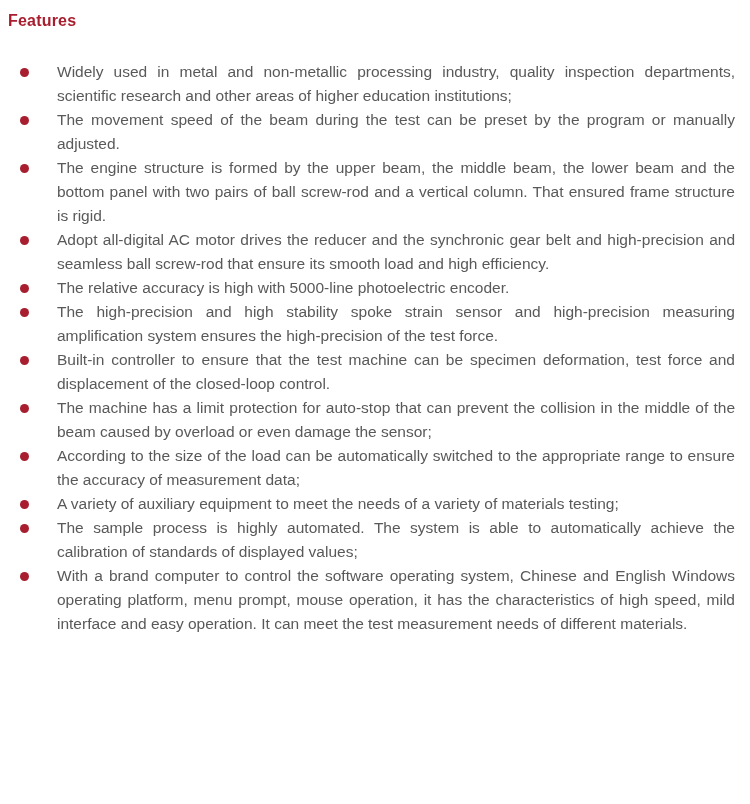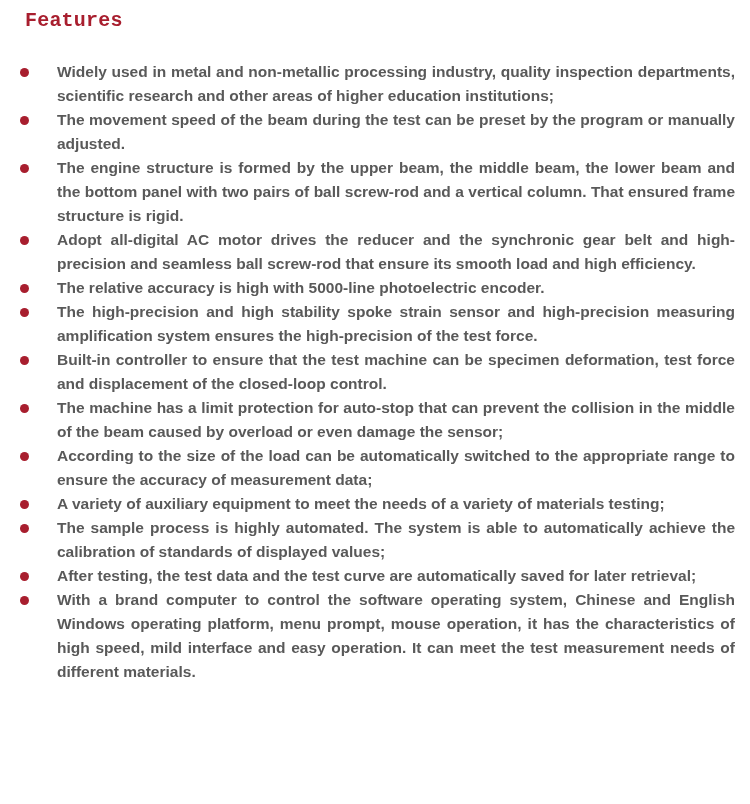--- a/index.html
+++ b/index.html
@@ -1,38 +1,38 @@
 <!DOCTYPE html>
 <html style="--accent: #A81E2E; --text: #595959; --bg: #FFFFFF;"><head>
 <meta charset="utf-8">
 <style>
   :root {
     --accent: #A81E2E;
     --text: #595959;
     --bg: #FFFFFF;
   }
-  * { box-sizing: border-box; font-weight: bold; }
+  * { box-sizing: border-box; }
   html, body {
     margin: 0;
     padding: 0;
   }
   body {
     width: 750px;
     height: 804px;
     background: var(--bg);
     font-family: "Liberation Sans", sans-serif;
     overflow: hidden;
   }
   .page-title {
-    font-family: Liberation Mono, monospace;
+    font-family: Liberation Sans, sans-serif;
     font-weight: bold;
-    font-size: 20px;
+    font-size: 16px;
     letter-spacing: 0.2px;
     color: var(--accent);
-    margin: 8px 0 0 25px;
+    margin: 8px 0 0 8px;
     line-height: 26px;
   }
   .features-list {
     list-style: none;
     margin: 26px 0 0 0;
     padding: 0 15px 0 20px;
   }
   .feature-item {
     display: flex;
     align-items: flex-start;
@@ -99,19 +99,15 @@
   <li class="feature-item">
     <span class="bullet-icon"></span>
     <span class="feature-text">A variety of auxiliary equipment to meet the needs of a variety of materials testing;</span>
   </li>
   <li class="feature-item">
     <span class="bullet-icon"></span>
     <span class="feature-text">The sample process is highly automated. The system is able to automatically achieve the calibration of standards of displayed values;</span>
   </li>
   <li class="feature-item">
     <span class="bullet-icon"></span>
-    <span class="feature-text">After testing, the test data and the test curve are automatically saved for later retrieval;</span>
-  </li>
-  <li class="feature-item">
-    <span class="bullet-icon"></span>
     <span class="feature-text">With a brand computer to control the software operating system, Chinese and English Windows operating platform, menu prompt, mouse operation, it has the characteristics of high speed, mild interface and easy operation. It can meet the test measurement needs of different materials.</span>
   </li>
 </ul>
 
 </body></html>

